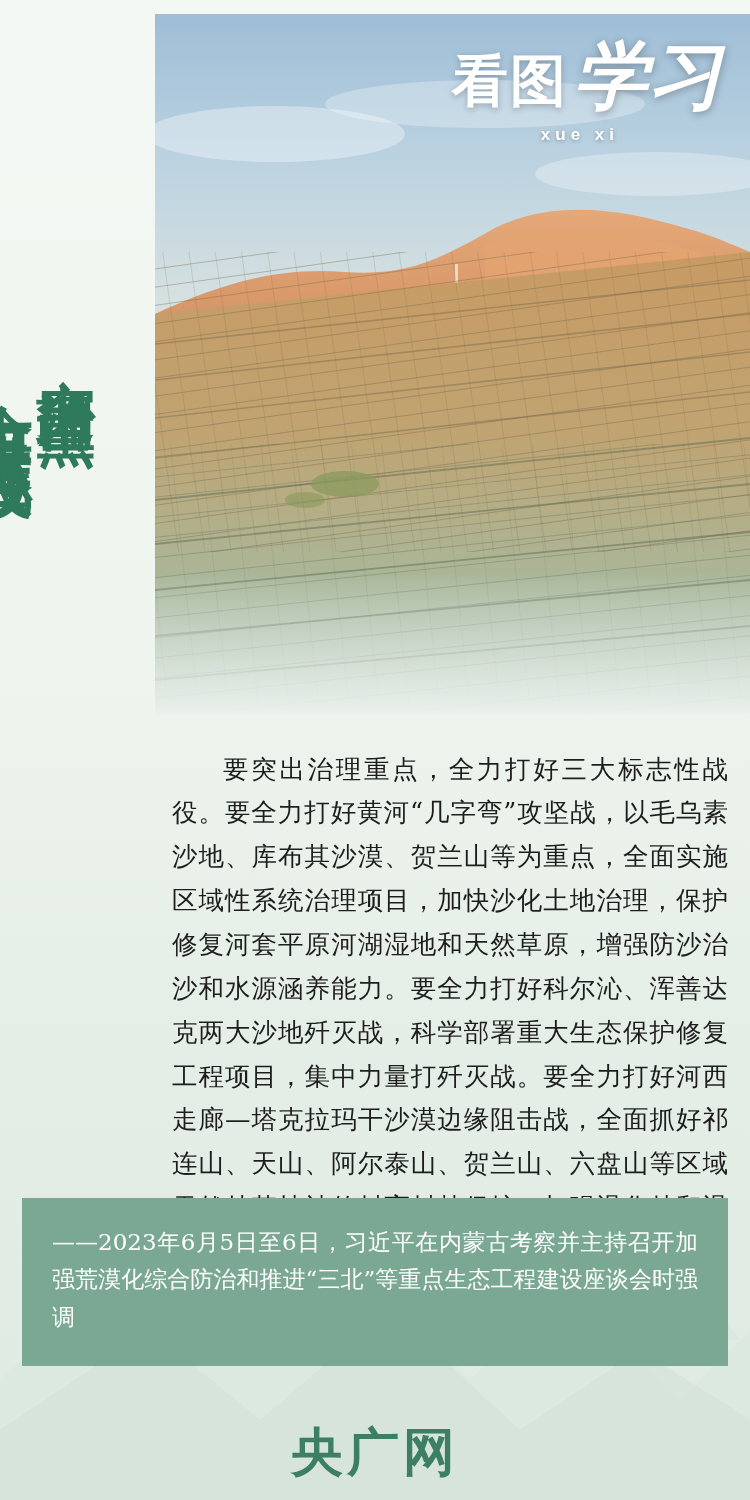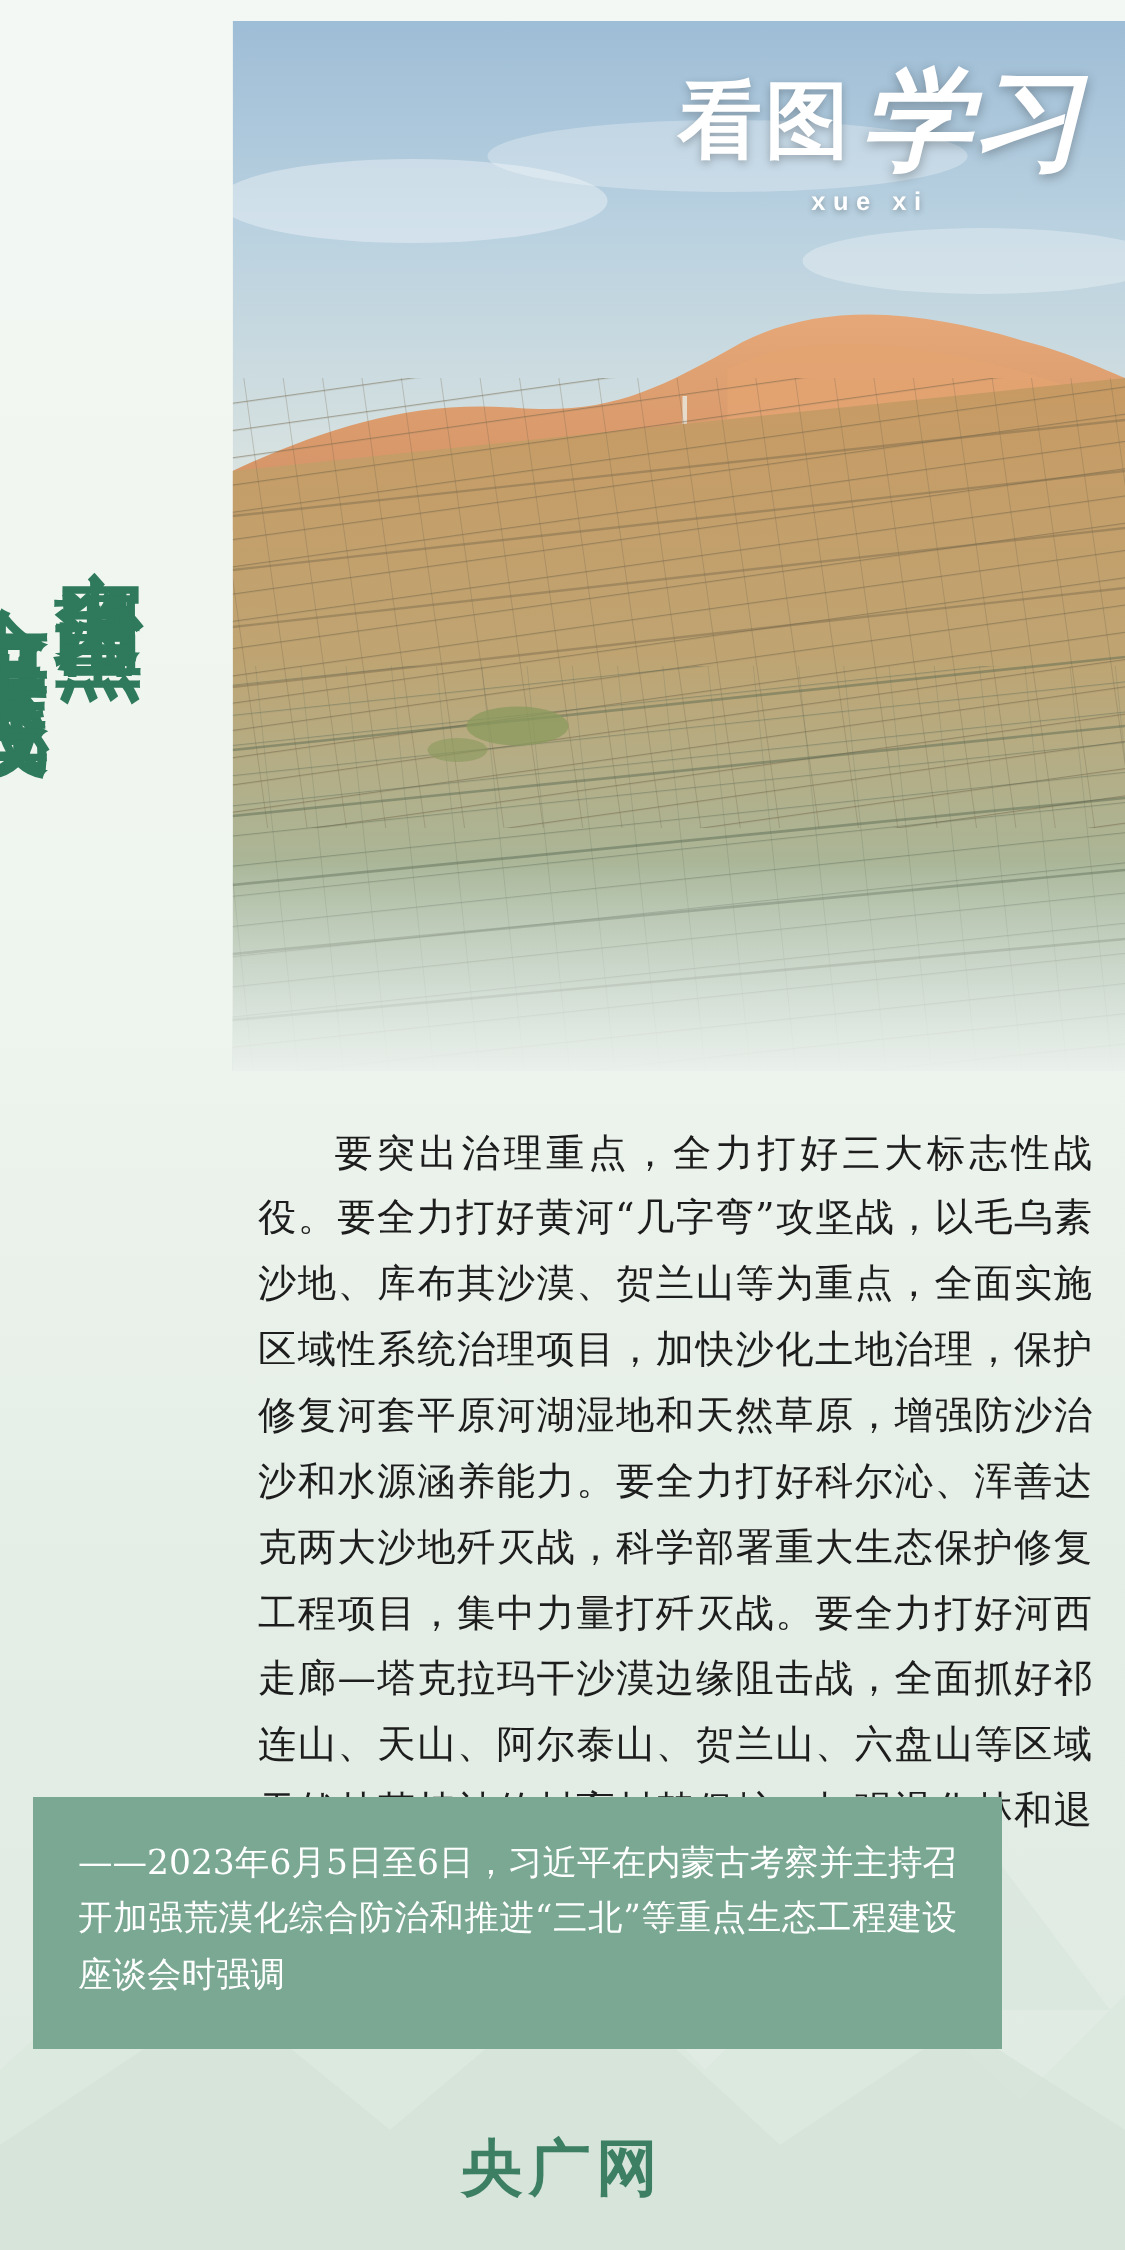--- a/index.html
+++ b/index.html
@@ -50,21 +50,21 @@
     display: inline-block;
     font-family: "DejaVu Sans", "Liberation Sans", sans-serif;
     font-size: 56px;
     font-weight: 700;
     letter-spacing: 2px;
     vertical-align: middle;
     text-shadow: 0 2px 6px rgba(0,0,0,.25);
   }
   .brand .xue {
     display: inline-block;
-    font-family: Liberation Serif, serif;
+    font-family: Liberation Mono, monospace;
     font-size: 74px;
     font-weight: 700;
     font-style: italic;
     vertical-align: middle;
     margin-left: 6px;
     text-shadow: 0 2px 8px rgba(0,0,0,.3);
   }
   .brand .pinyin {
     display: block;
     margin-top: 8px;
@@ -107,41 +107,41 @@
     color: #1d1d1d;
     text-align: justify;
     text-indent: 2em;
   }
 
   
   .source-box {
     position: absolute;
     left: 22px;
     top: 1198px;
-    width: 646px;
+    width: 706px;
     padding: 26px 30px 30px 30px;
     box-sizing: border-box;
     background: #7aa893;
     color: #ffffff;
     font-family: "DejaVu Serif", "Liberation Serif", serif;
     font-size: 23px;
     line-height: 1.62;
     text-align: justify;
   }
 
   
   .footer {
     position: absolute;
     left: 0; right: 0;
     top: 1418px;
     text-align: center;
   }
   .footer .logo {
     font-family: "DejaVu Sans", "Liberation Sans", sans-serif;
-    font-size: 41px;
+    font-size: 52px;
     font-weight: 700;
     letter-spacing: 4px;
     color: #3c7f62;
     text-align: center;
   }
 </style>
 </head>
 <body>
 
 <div class="poster">

